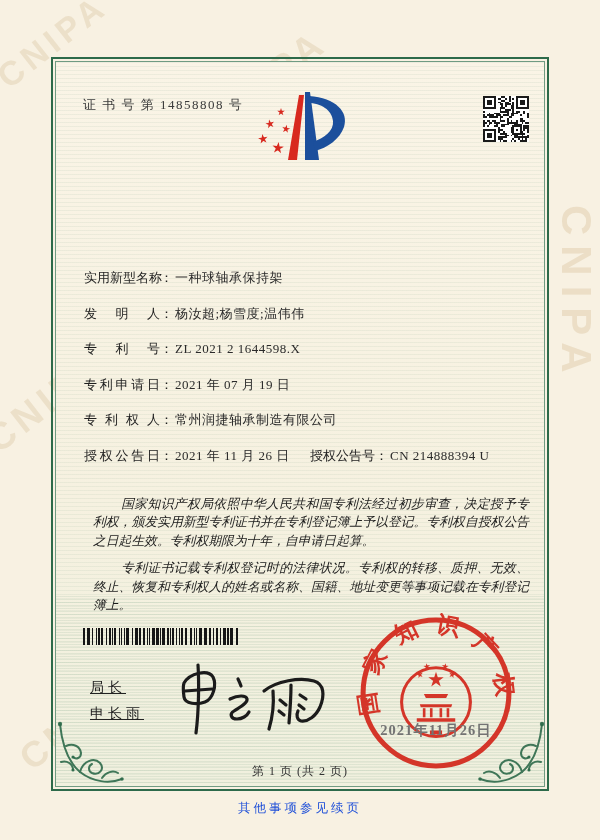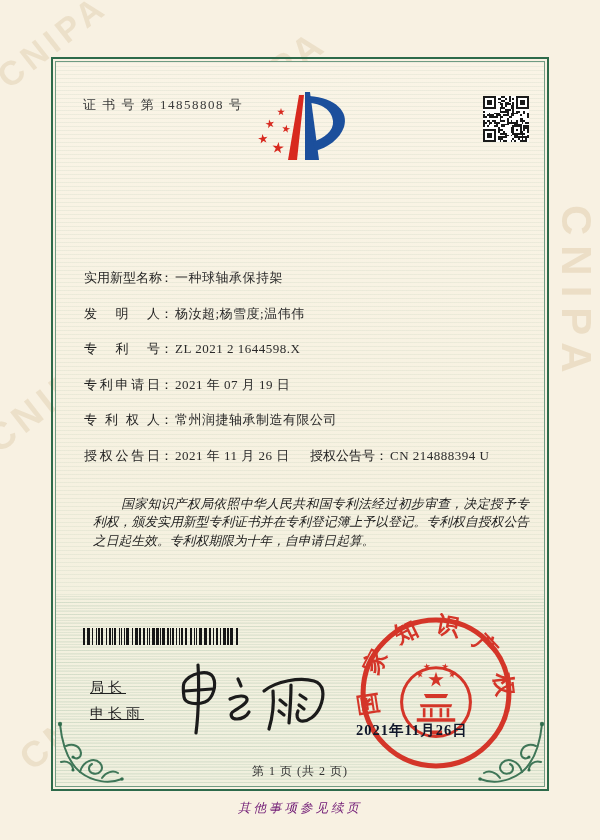--- a/index.html
+++ b/index.html
@@ -76,31 +76,31 @@
   
   .signer {
     position:absolute; left:90px; top:674px; z-index:4;
     font-family:"Liberation Sans","DejaVu Sans",sans-serif;
     font-size:14px; letter-spacing:4px; color:#222; line-height:26px; font-weight:500;text-decoration:underline;
   }
   .sig-script { position:absolute; left:172px; top:655px; z-index:4; }
   
   .seal { position:absolute; left:356px; top:613px; z-index:5; opacity:0.93; }
   .seal-date {
-    position:absolute; left:356px; top:721px; width:160px; z-index:6; text-align:left;
-    font-size:14.5px; font-weight:bold; color:#0f172a; letter-spacing:1px;
+    position:absolute; left:356px; top:721px; width:160px; z-index:6; text-align:center;
+    font-size:14.5px; font-weight:bold; color:#737373; letter-spacing:1px;
   }
   
   .page-info {
     position:absolute; left:0; right:0; top:763px; z-index:4; text-align:center;
     font-size:12px; color:#333; letter-spacing:1px;
   }
   .footer-note {
     position:absolute; left:0; right:0; top:800px; z-index:4; text-align:center;
-    font-size:12.5px; font-style:italic; color:#701a75; letter-spacing:3px;
+    font-size:12.5px; color:#1d4ed8; letter-spacing:3px;
   }
   svg { display:block; }
 </style>
 </head>
 <body>
 
 <div class="page">
 
   <svg width="0" height="0" style="position:absolute" aria-hidden="true">
     <defs>
@@ -400,20 +400,21 @@
     <div class="frow">
       <span class="flabel">授权公告日</span><span class="fcolon">：</span><span class="fvalue">2021 年 11 月 26 日</span>
       <span class="pair2">
         <span>授权公告号</span><span class="fcolon">：</span><span class="fvalue">CN 214888394 U</span>
       </span>
     </div>
   </div>
 
   <div class="paras">
     <p>国家知识产权局依照中华人民共和国专利法经过初步审查，决定授予专利权，颁发实用新型专利证书并在专利登记簿上予以登记。专利权自授权公告之日起生效。专利权期限为十年，自申请日起算。</p>
+    <p>专利证书记载专利权登记时的法律状况。专利权的转移、质押、无效、终止、恢复和专利权人的姓名或名称、国籍、地址变更等事项记载在专利登记簿上。</p>
   </div>
 
   <svg class="barcode" width="158" height="17" viewBox="0 0 158 17" shape-rendering="crispEdges">
     <g class="bars" fill="#161616">
         <rect x="0" y="0" width="2" height="17"></rect>
         <rect x="4" y="0" width="3" height="17"></rect>
         <rect x="9" y="0" width="1" height="17"></rect>
         <rect x="13" y="0" width="1" height="17"></rect>
         <rect x="15" y="0" width="2" height="17"></rect>
         <rect x="18" y="0" width="2" height="17"></rect>

